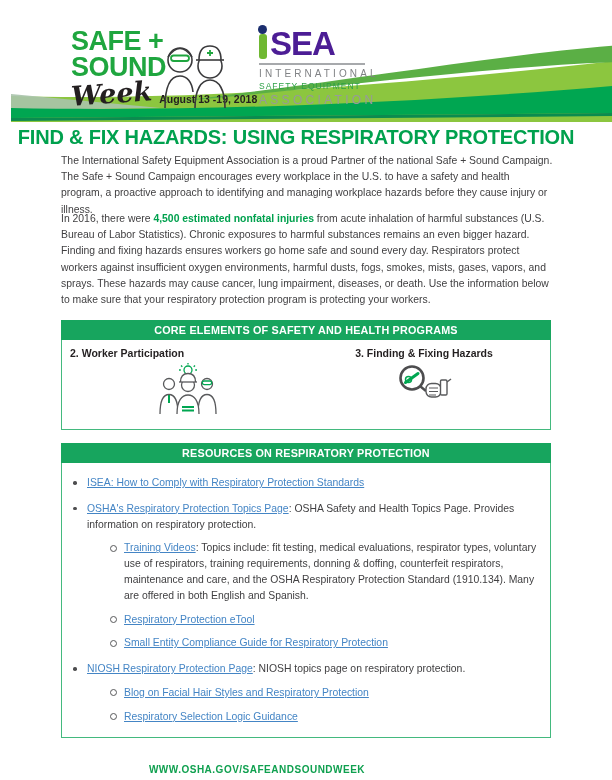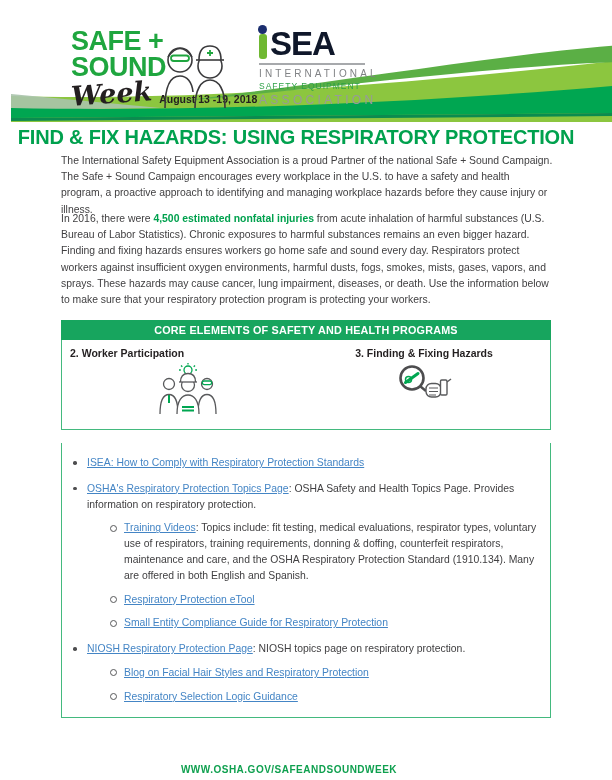--- a/index.html
+++ b/index.html
@@ -18,21 +18,21 @@
   .ss-week { font-family:"DejaVu Serif", serif; font-style:italic; font-weight:bold;
              font-size:27px; color:#231F20; transform:rotate(-4deg); display:inline-block; }
   .ss-date { font-size:10.5px; font-weight:bold; color:#231F20; margin-left:7px; }
   .ss-workers { position:absolute; top:26px; left:146px; }
 
   .isea-logo { position:absolute; top:24px; left:248px; width:106px; }
   .isea-word { display:flex; align-items:flex-end; height:38px; }
   .isea-i { position:relative; width:11px; height:38px; }
   .isea-i .bar { position:absolute; bottom:3px; left:0; width:8px; height:25px; background:#6FB832; border-radius:3px; }
   .isea-i .dot { position:absolute; top:1px; left:-1px; width:9px; height:9px; background:#1B2E6E; border-radius:50%; }
-  .isea-sea { font-size:33px; font-weight:800; color:#0f172a; line-height:36px; letter-spacing:-1px; }
+  .isea-sea { font-size:33px; font-weight:800; color:#4c1d95; line-height:36px; letter-spacing:-1px; }
   .isea-div { border-top:2px solid #A7A9AC; margin:1px 0 3px 0; }
   .isea-l1 { font-size:10px; color:#808285; letter-spacing:3.1px; }
   .isea-l2 { font-size:8.5px; font-weight:normal; color:#2FA148; letter-spacing:1.0px; margin-top:2px; }
   .isea-l3 { font-size:12px; color:#97999C; letter-spacing:3.3px; margin-top:2px; }
 
   
   .doc-title { position:absolute; top:126px; left:0; width:592px; text-align:center;
                font-size:20px; font-weight:bold; color:#00A14E; letter-spacing:-0.2px; }
   .para { position:absolute; left:61px; width:492px; font-size:10.4px; line-height:16.2px; color:#414042; }
   .p1 { top:153px; }
@@ -58,21 +58,21 @@
   .r1, .r2 { position:relative; font-size:10.4px; line-height:15.8px; color:#414042; }
   .r1 { padding-left:17px; margin-top:10px; }
   .r2 { padding-left:14px; margin-left:40px; margin-top:8px; }
   .r1::before { content:""; position:absolute; left:3px; top:6px; width:3.5px; height:3.5px;
                 background:#4D4D4F; border-radius:50%; }
   .r2::before { content:""; position:absolute; left:0px; top:4.5px; width:5px; height:5px;
                 border:1px solid #58595B; border-radius:50%; background:#fff; }
   a.lnk { color:#4485C5; text-decoration:underline; cursor:pointer; }
 
   .footer-url { position:absolute; top:764px; left:0; width:514px; text-align:center;
-                font-size:10px; font-weight:bold; color:#0FA04F; letter-spacing:0.5px;padding-left:32px; }
+                font-size:10px; font-weight:bold; color:#0FA04F; letter-spacing:0.5px; }
 </style>
 </head>
 <body>
 
 <div class="page">
 
   <div class="header">
 
     <svg class="wave" width="612" height="84" viewBox="0 0 612 84" aria-hidden="true">
       <path fill="#8CC63F" d="M0,58 C140,62 330,54 612,22 L612,84 L0,84 Z"></path>
@@ -157,20 +157,21 @@
           <rect x="31" y="21.5" width="15" height="13.5" rx="5.5" stroke="#58595B" stroke-width="1.4" fill="#fff"></rect>
           <path d="M34,26 L43,26 M34,29.5 L43,29.5 M34,33 L41,33" stroke="#58595B" stroke-width="1.2"></path>
           <rect x="45.5" y="18" width="6.5" height="15" rx="1.2" stroke="#58595B" stroke-width="1.4" fill="#fff"></rect>
           <path d="M52,20 L56,17" stroke="#58595B" stroke-width="1.4"></path>
         </svg>
       </div>
     </div>
   </div>
 
   <div class="gbox res">
+    <div class="banner">RESOURCES ON RESPIRATORY PROTECTION</div>
     <div class="inner">
 
       <div class="r1"><a class="lnk">ISEA: How to Comply with Respiratory Protection Standards</a><span></span></div>
 
       <div class="r1"><a class="lnk">OSHA's Respiratory Protection Topics Page</a><span>: OSHA Safety and Health Topics Page. Provides information on respiratory protection.</span></div>
 
       <div class="r2"><a class="lnk">Training Videos</a><span>: Topics include: fit testing, medical evaluations, respirator types, voluntary use of respirators, training requirements, donning &amp; doffing, counterfeit respirators, maintenance and care, and the OSHA Respiratory Protection Standard (1910.134). Many are offered in both English and Spanish.</span></div>
 
       <div class="r2"><a class="lnk">Respiratory Protection eTool</a><span></span></div>
 

